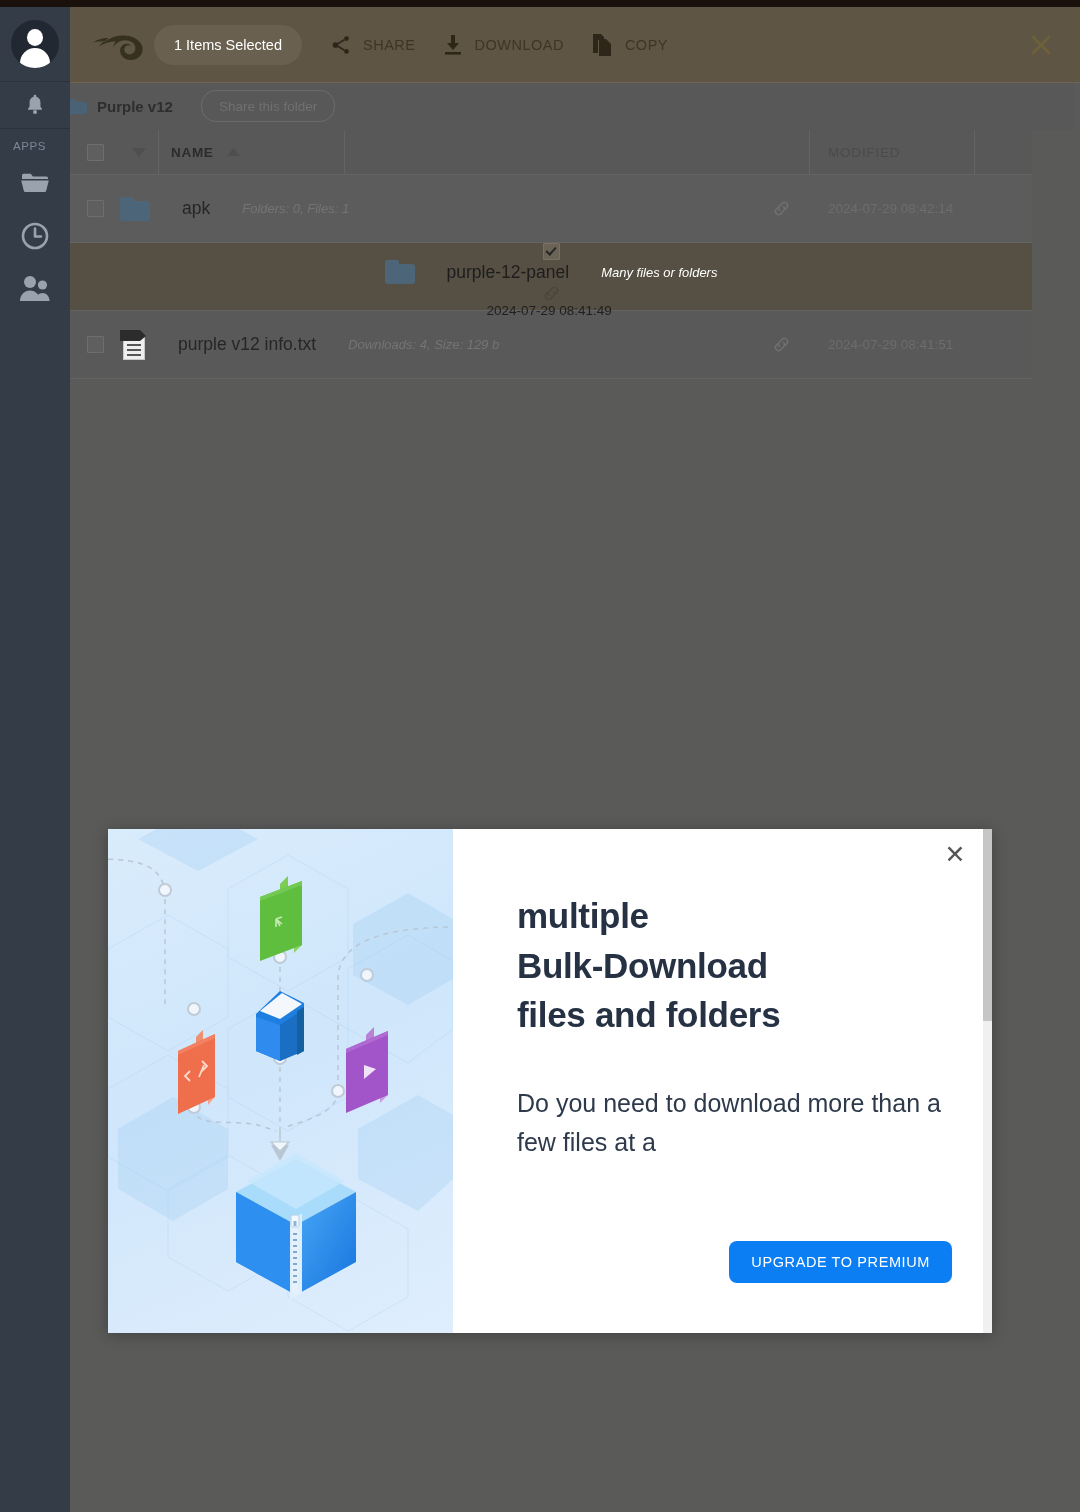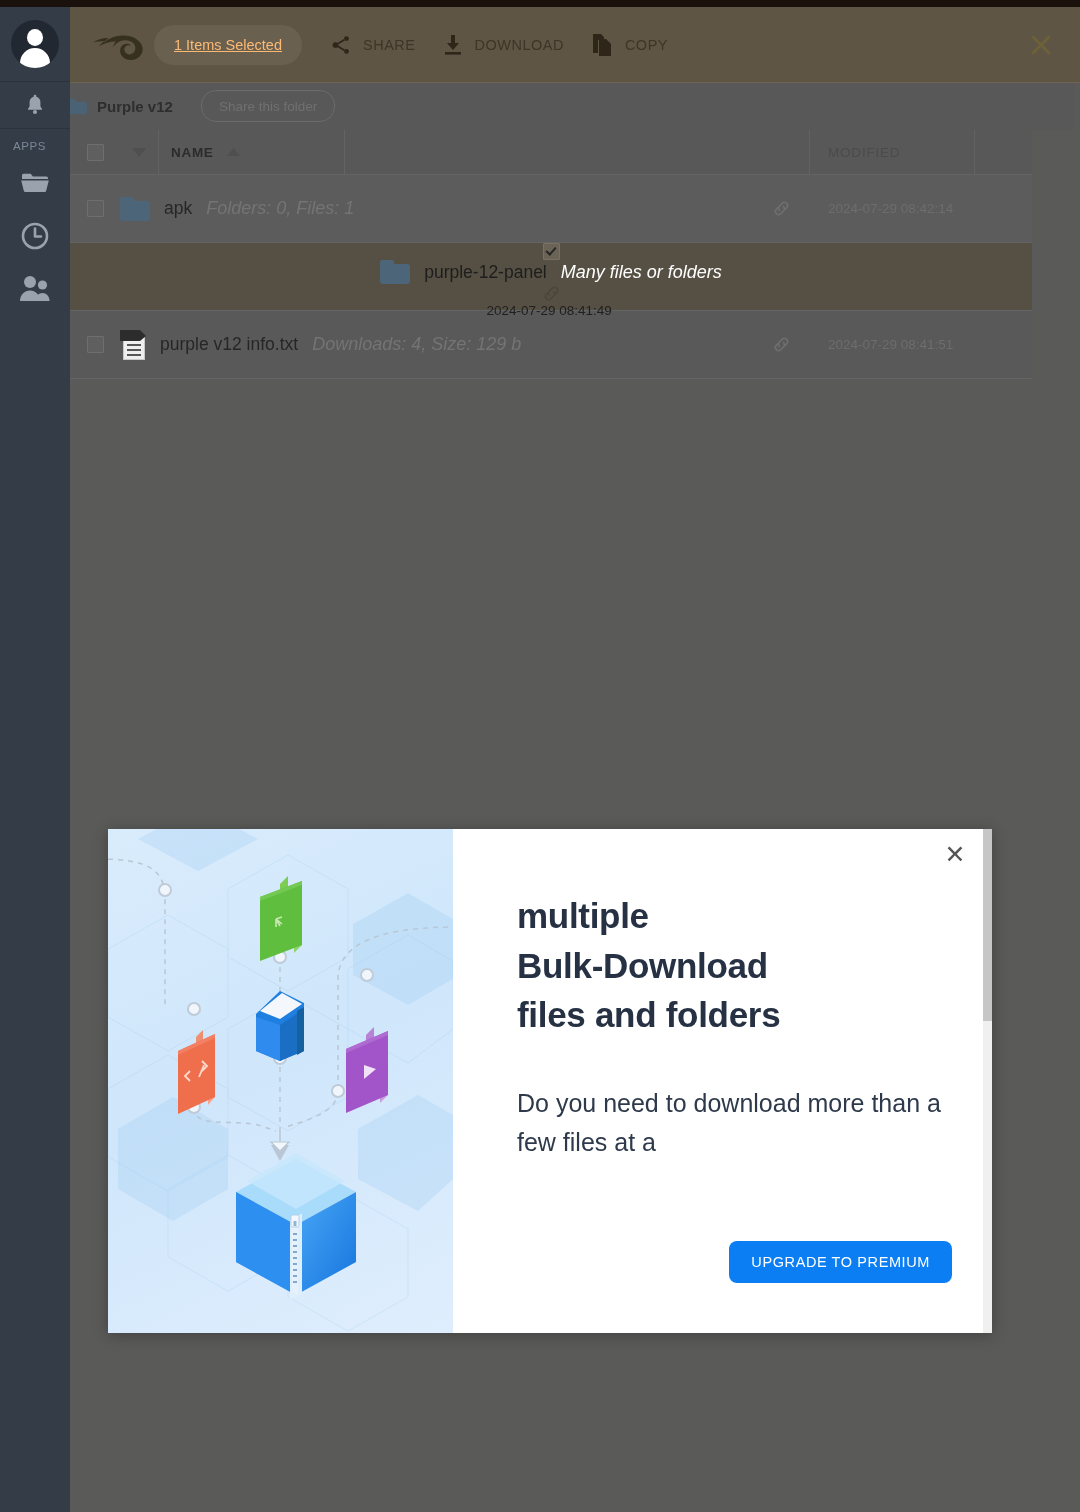--- a/index.html
+++ b/index.html
@@ -83,23 +83,22 @@
     width: 58px; height: 38px;
     display: flex; align-items: center; justify-content: center;
   }
   .tb-pill {
     margin-left: 6px;
     height: 40px;
     padding: 0 20px;
     border-radius: 20px;
     background: #6a6050;
     display: flex; align-items: center;
-    color: #fdba74;
+    color: #ffffff;
     font-size: 14.5px;
-    text-decoration: underline;
   }
   .tb-action {
     margin-left: 28px;
     height: 40px;
     display: flex; align-items: center;
     gap: 11px;
     cursor: pointer;
   }
   .tb-action .lbl {
     color: #3e3527;
@@ -221,30 +220,30 @@
     display: flex; align-items: center;
     height: 67px;
     border-bottom: 1px solid #646464;
     background: #5c5c5c;
   }
   .tr.alt { background: #595959; }
   .tr.selected { background: #565044; flex-direction: column; }
   .tr .cell-file {
     flex: 1;
     display: flex; align-items: center;
-    gap: 14px;
+    gap: 32px;
     min-width: 0;
   }
   .fname {
     color: #262626;
     font-size: 17.5px;
   }
   .fmeta {
     color: #747474;
-    font-size: 18px;
+    font-size: 13px;
     font-style: italic;
   }
   .tr.selected .fname { color: #1d1d1d; }
   .tr.selected .fmeta { color: #ffffff; }
   .cell-link {
     width: 58px; flex: none;
     display: flex; align-items: center; justify-content: center;
   }
   .cell-mod {
     width: 165px; flex: none;

